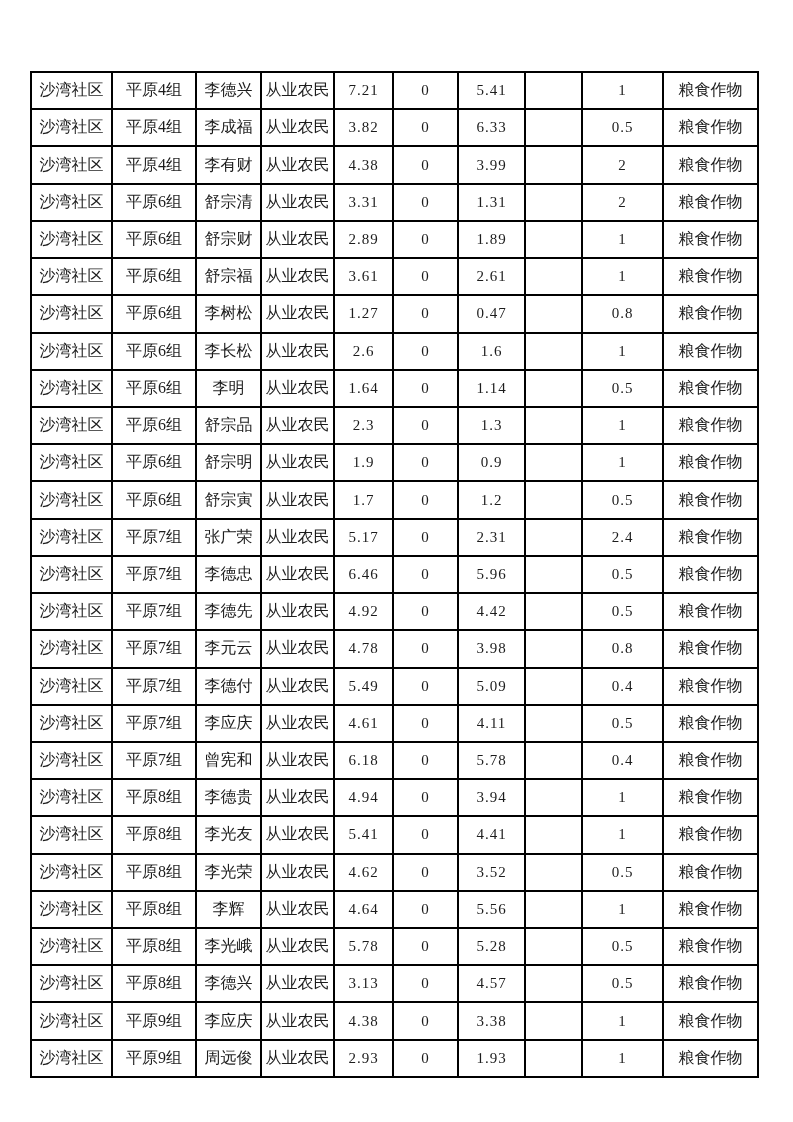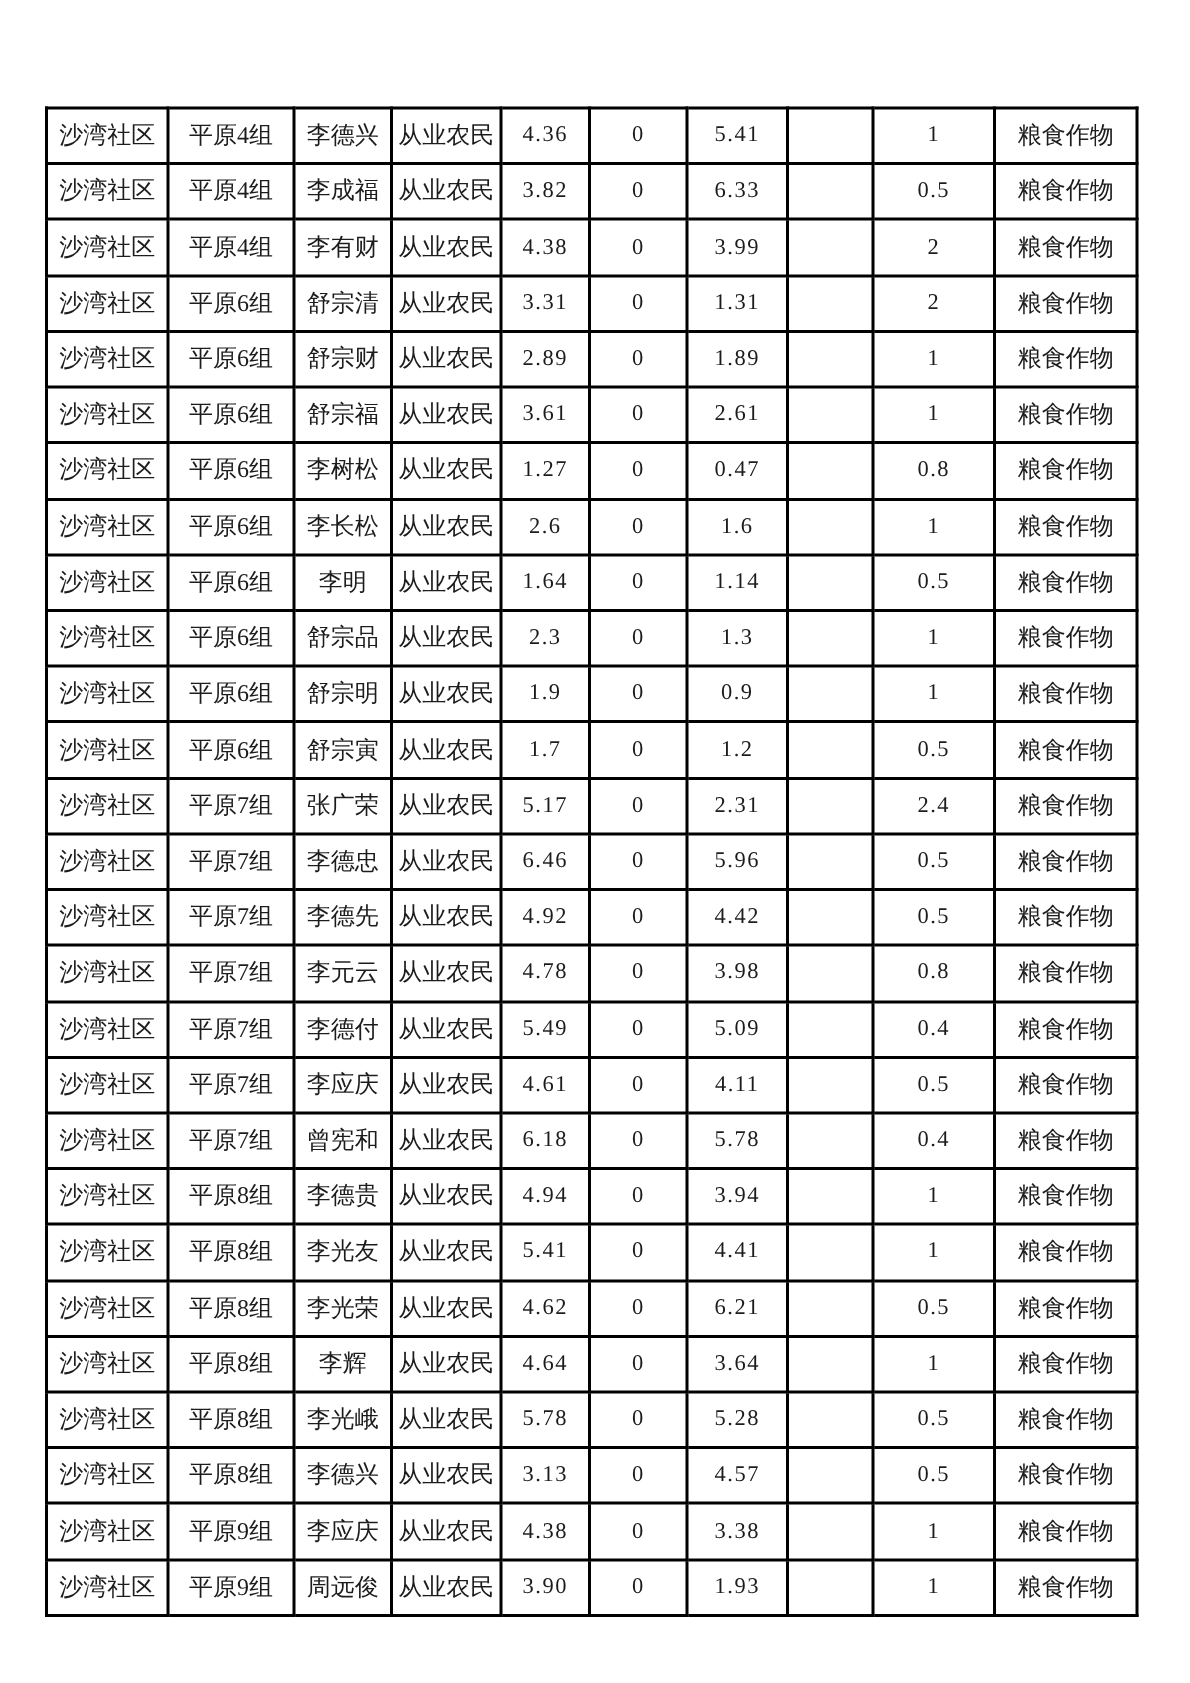--- a/index.html
+++ b/index.html
@@ -56,21 +56,21 @@
         <col style="width: 57px;">
         <col style="width: 81px;">
         <col style="width: 95px;">
       </colgroup>
     <tbody id="table-body">
         <tr>
           <td>沙湾社区</td>
           <td>平原4组</td>
           <td>李德兴</td>
           <td>从业农民</td>
-          <td class="num">4.36</td>
+          <td class="num">7.21</td>
           <td class="num">0</td>
           <td class="num">5.41</td>
           <td></td>
           <td class="num">1</td>
           <td>粮食作物</td>
         </tr>
         <tr>
           <td>沙湾社区</td>
           <td>平原4组</td>
           <td>李成福</td>
@@ -310,33 +310,33 @@
           <td class="num">1</td>
           <td>粮食作物</td>
         </tr>
         <tr>
           <td>沙湾社区</td>
           <td>平原8组</td>
           <td>李光荣</td>
           <td>从业农民</td>
           <td class="num">4.62</td>
           <td class="num">0</td>
-          <td class="num">6.21</td>
+          <td class="num">3.52</td>
           <td></td>
           <td class="num">0.5</td>
           <td>粮食作物</td>
         </tr>
         <tr>
           <td>沙湾社区</td>
           <td>平原8组</td>
           <td>李辉</td>
           <td>从业农民</td>
           <td class="num">4.64</td>
           <td class="num">0</td>
-          <td class="num">3.64</td>
+          <td class="num">5.56</td>
           <td></td>
           <td class="num">1</td>
           <td>粮食作物</td>
         </tr>
         <tr>
           <td>沙湾社区</td>
           <td>平原8组</td>
           <td>李光峨</td>
           <td>从业农民</td>
           <td class="num">5.78</td>
@@ -368,21 +368,21 @@
           <td class="num">3.38</td>
           <td></td>
           <td class="num">1</td>
           <td>粮食作物</td>
         </tr>
         <tr>
           <td>沙湾社区</td>
           <td>平原9组</td>
           <td>周远俊</td>
           <td>从业农民</td>
-          <td class="num">3.90</td>
+          <td class="num">2.93</td>
           <td class="num">0</td>
           <td class="num">1.93</td>
           <td></td>
           <td class="num">1</td>
           <td>粮食作物</td>
         </tr>
       </tbody>
   </table>
 </div>
 

